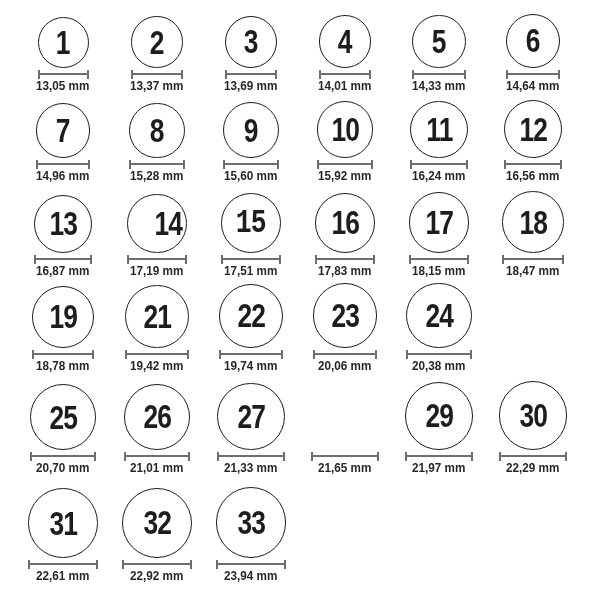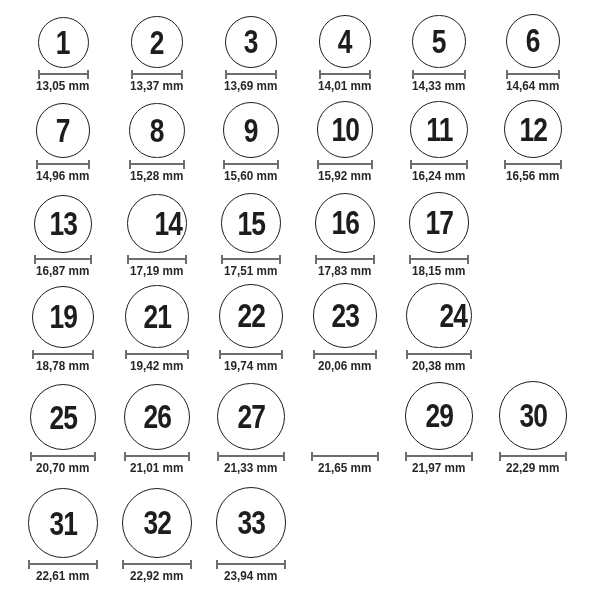--- a/index.html
+++ b/index.html
@@ -171,21 +171,21 @@
         <div class="circle" style="width: 59.06px; height: 59.06px; justify-content: flex-end;">
           <span class="num">14</span>
         </div>
         <div class="dim" style="width: 59.06px;">
           <span class="tick l"></span>
           <span class="tick r"></span>
         </div>
         <div class="dlabel">17,19 mm</div>
       </div>
       <div class="cell">
-        <div class="circle" style="width: 59.68px; height: 59.68px;">
+        <div class="circle" style="width: 59.68px; height: 59.68px; font-family: Liberation Mono, monospace;">
           <span class="num">15</span>
         </div>
         <div class="dim" style="width: 59.68px;">
           <span class="tick l"></span>
           <span class="tick r"></span>
         </div>
         <div class="dlabel">17,51 mm</div>
       </div>
       <div class="cell">
         <div class="circle" style="width: 60.3px; height: 60.3px;">
@@ -200,20 +200,30 @@
       <div class="cell">
         <div class="circle" style="width: 60.92px; height: 60.92px;">
           <span class="num">17</span>
         </div>
         <div class="dim" style="width: 60.92px;">
           <span class="tick l"></span>
           <span class="tick r"></span>
         </div>
         <div class="dlabel">18,15 mm</div>
       </div>
+      <div class="cell">
+        <div class="circle" style="width: 61.54px; height: 61.54px;">
+          <span class="num">18</span>
+        </div>
+        <div class="dim" style="width: 61.54px;">
+          <span class="tick l"></span>
+          <span class="tick r"></span>
+        </div>
+        <div class="dlabel">18,47 mm</div>
+      </div>
     </div>
     <div class="row" style="height: 95px;">
       <div class="cell">
         <div class="circle" style="width: 62.16px; height: 62.16px;">
           <span class="num">19</span>
         </div>
         <div class="dim" style="width: 62.16px;">
           <span class="tick l"></span>
           <span class="tick r"></span>
         </div>
@@ -243,21 +253,21 @@
         <div class="circle" style="width: 64.64px; height: 64.64px;">
           <span class="num">23</span>
         </div>
         <div class="dim" style="width: 64.64px;">
           <span class="tick l"></span>
           <span class="tick r"></span>
         </div>
         <div class="dlabel">20,06 mm</div>
       </div>
       <div class="cell">
-        <div class="circle" style="width: 65.26px; height: 65.26px; justify-content: flex-end;">
+        <div class="circle" style="width: 65.26px; height: 65.26px;">
           <span class="num">24</span>
         </div>
         <div class="dim" style="width: 65.26px;">
           <span class="tick l"></span>
           <span class="tick r"></span>
         </div>
         <div class="dlabel">20,38 mm</div>
       </div>
     </div>
     <div class="row" style="height: 102px;">

